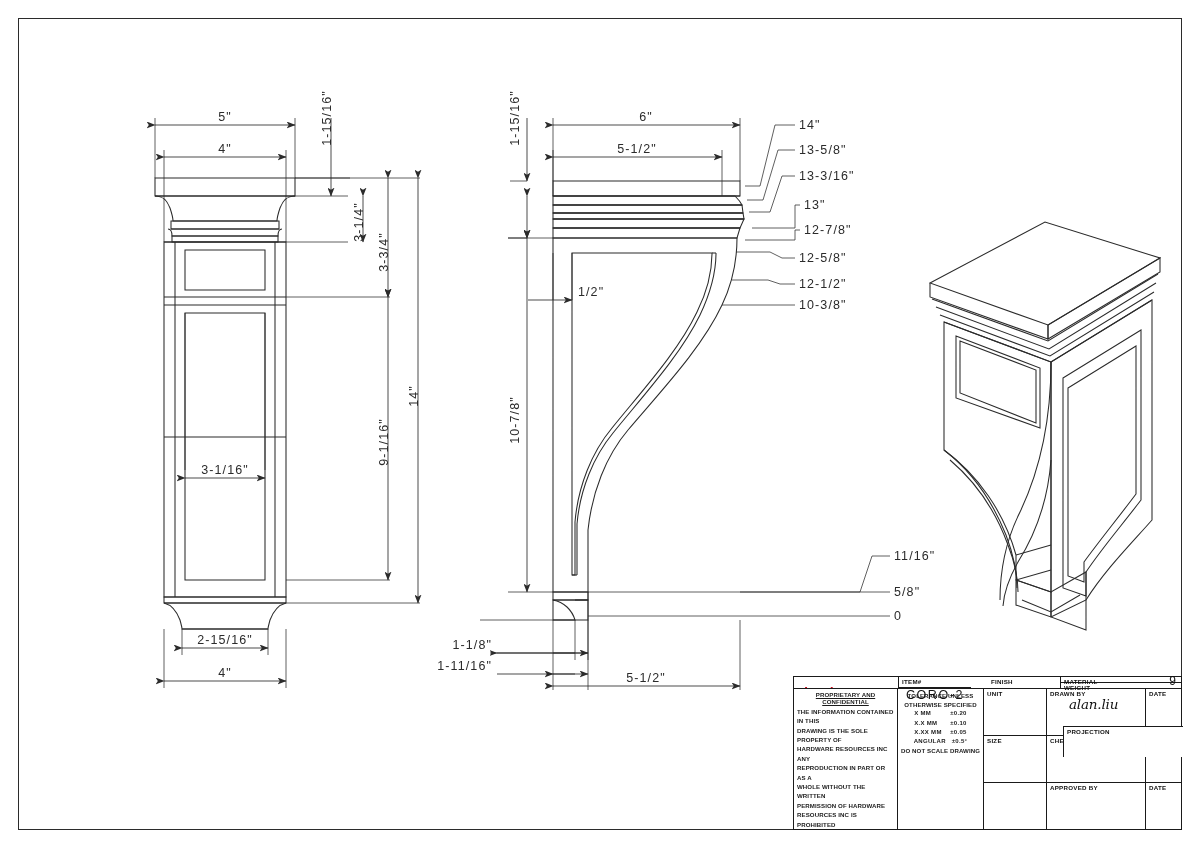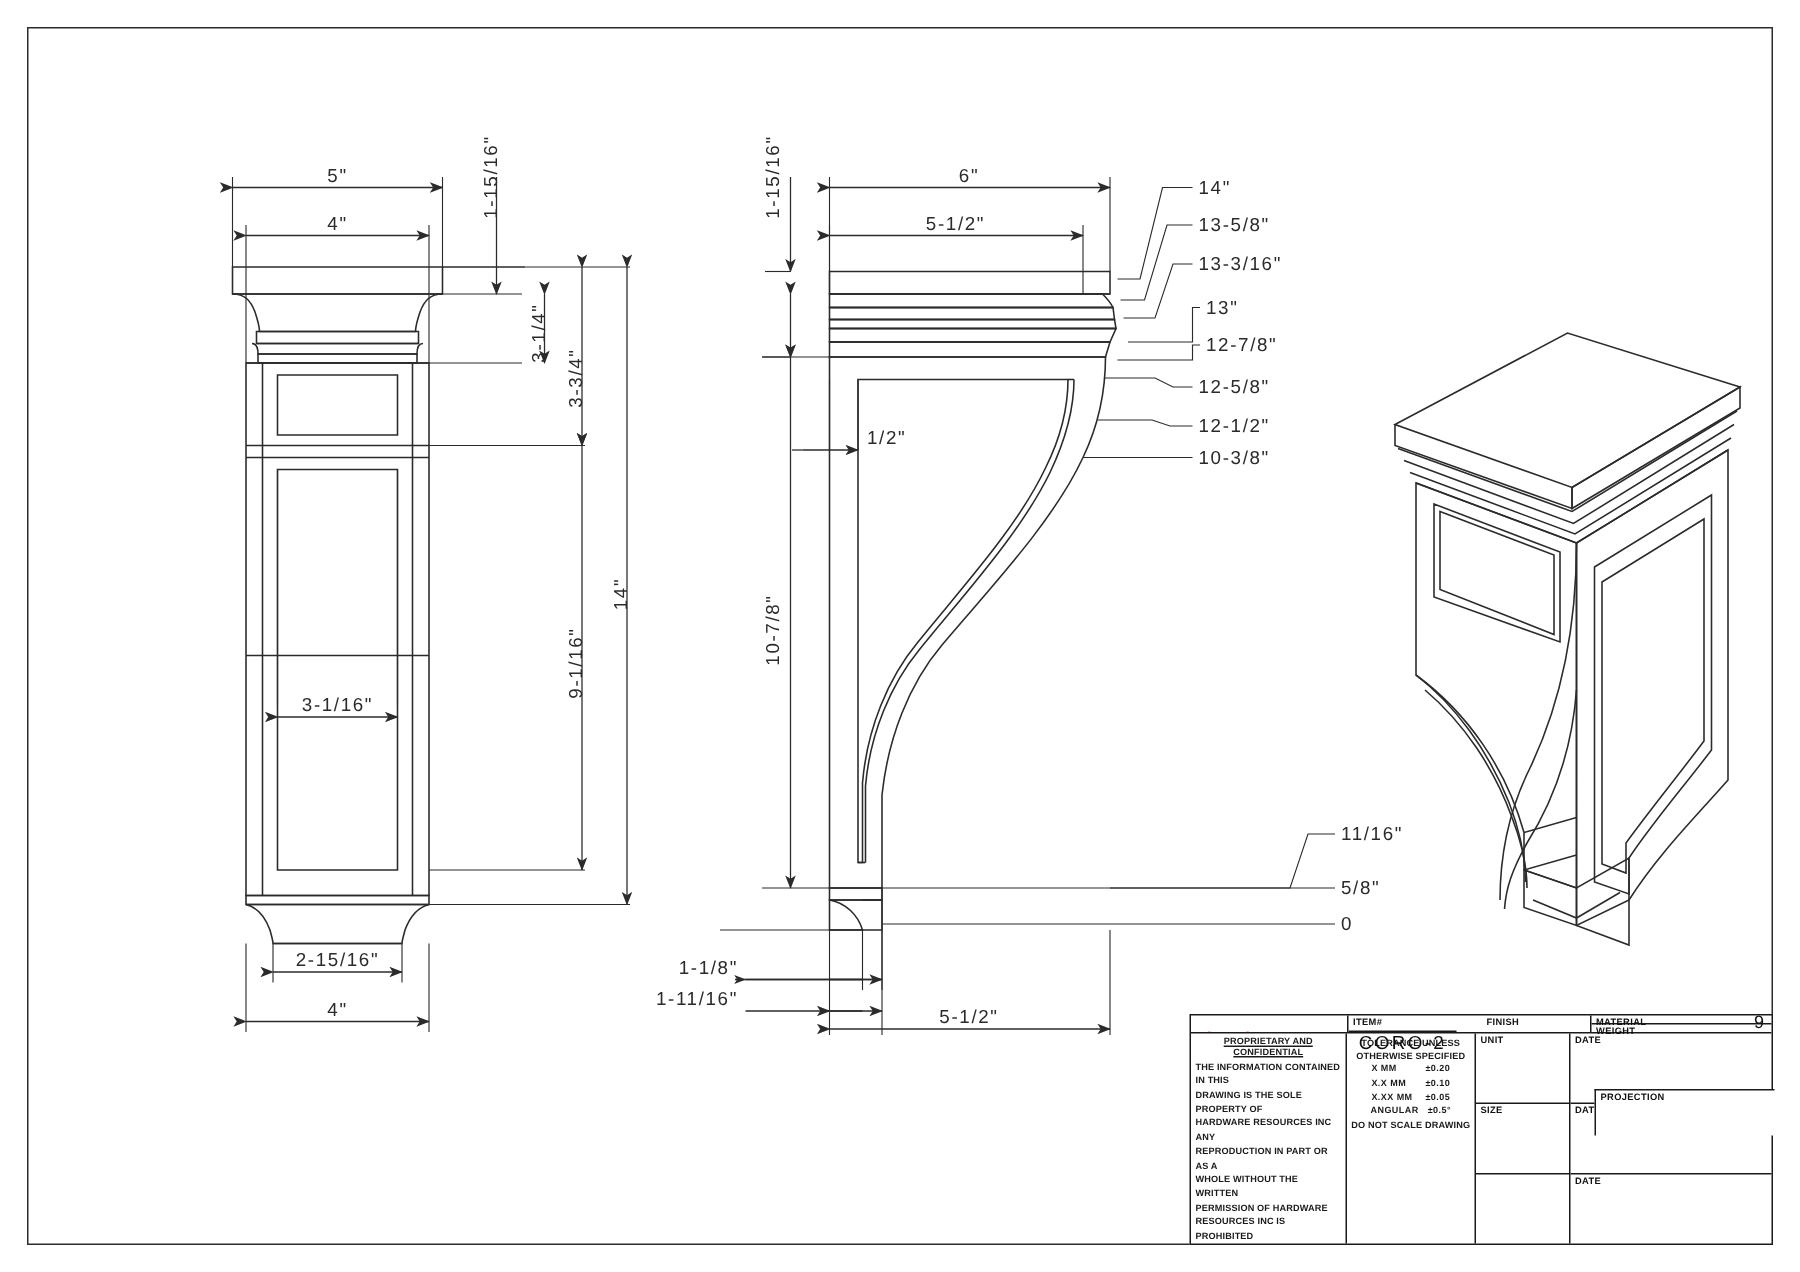--- a/index.html
+++ b/index.html
@@ -389,20 +389,32 @@
         <div class="col-us">
           <div class="rw">
             <span class="lbl">UNIT</span>
           </div>
           <div class="rw">
             <span class="lbl">SIZE</span>
           </div>
           <div class="rw"></div>
         </div>
 
+        <div class="col-by">
+          <div class="rw">
+            <span class="lbl">DRAWN BY</span>
+            <span class="sig">alan.liu</span>
+          </div>
+          <div class="rw">
+            <span class="lbl">CHECKED BY</span>
+          </div>
+          <div class="rw">
+            <span class="lbl">APPROVED BY</span>
+          </div>
+        </div>
 
         <div class="col-dt">
           <div class="rw">
             <span class="lbl">DATE</span>
           </div>
           <div class="rw">
             <span class="lbl">DATE</span>
           </div>
           <div class="rw">
             <span class="lbl">DATE</span>

